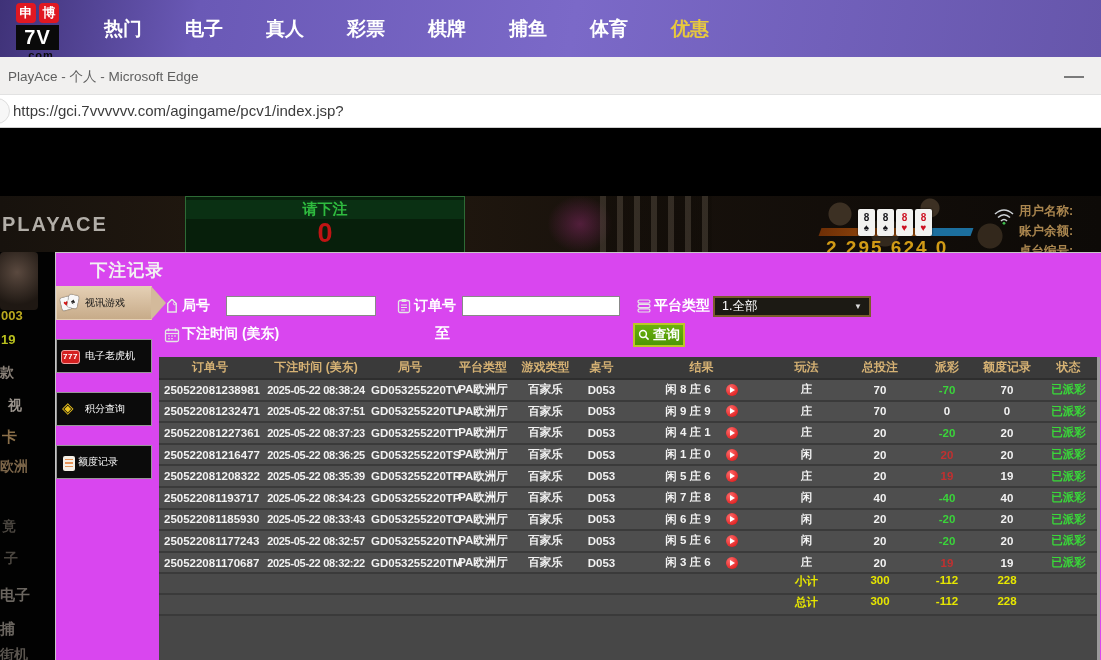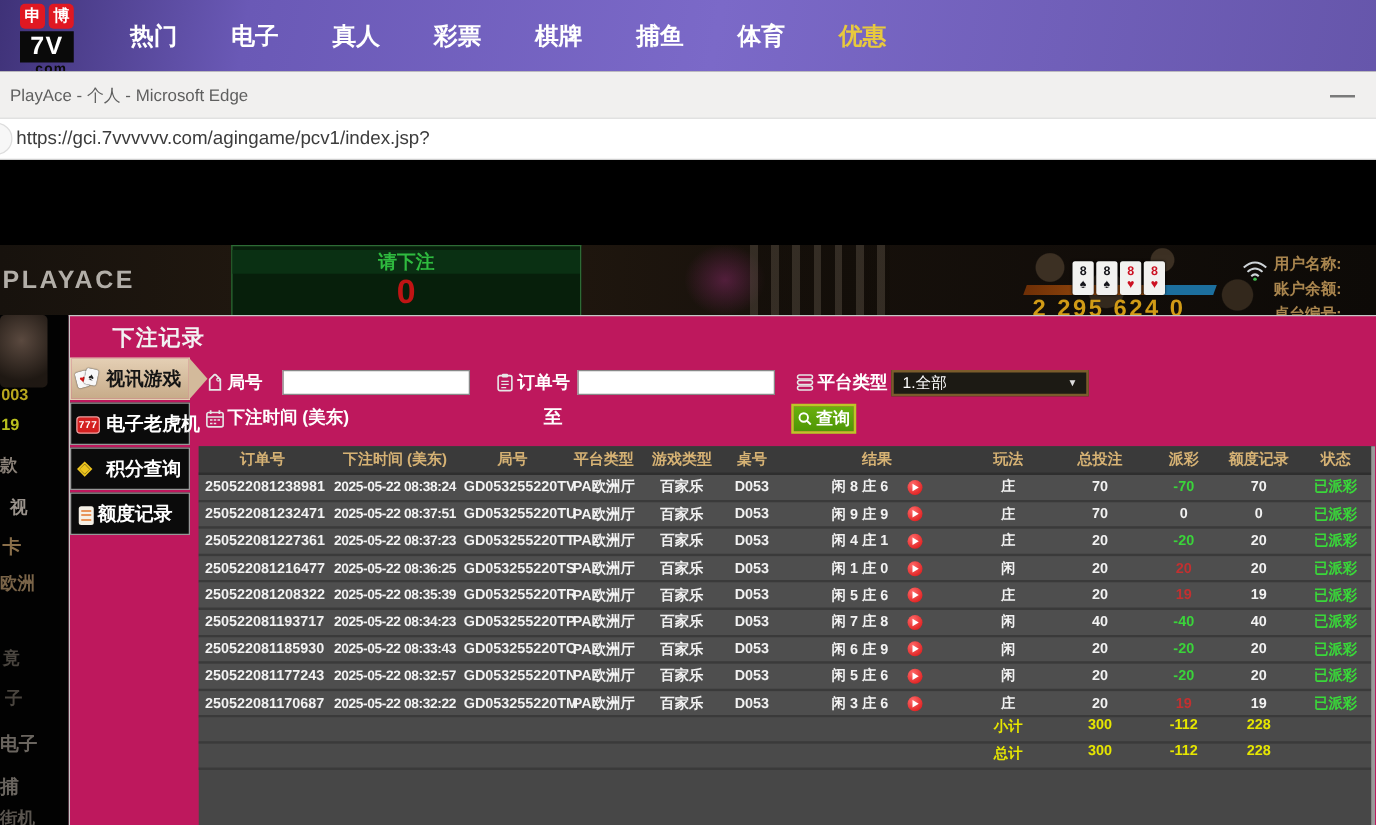--- a/index.html
+++ b/index.html
@@ -76,27 +76,27 @@
   .remnant:nth-of-type(5){ top:145px; left:8px; color:#9a938c; font-size:14px; }
   .remnant:nth-of-type(6){ top:176px; left:2px; color:#8a6f4a; font-size:15px; }
   .remnant:nth-of-type(7){ top:206px; left:0; color:#7a6448; font-size:14px; }
   .remnant:nth-of-type(8){ top:266px; left:2px; color:#4a453f; font-size:14px; }
   .remnant:nth-of-type(9){ top:298px; left:4px; color:#4a453f; font-size:14px; }
   .remnant:nth-of-type(10){ top:334px; left:0; color:#6a655f; font-size:15px; }
   .remnant:nth-of-type(11){ top:368px; left:0; color:#6a655f; font-size:15px; }
   .remnant:nth-of-type(12){ top:394px; left:0; color:#5a554f; font-size:14px; }
 
   
-  .panel { position:absolute; left:55px; top:252px; width:1046px; height:408px; background:#be185d;
+  .panel { position:absolute; left:55px; top:252px; width:1046px; height:408px; background:#d946ef;
     border-top:1px solid #c6c6c6; border-left:1px solid #c6c6c6; }
   .panel-title { position:absolute; left:34px; top:5px; color:#f2f2f2; font-size:17.5px; font-weight:700; letter-spacing:1px; }
 
   .sidebar { position:absolute; left:0; top:33px; width:96px; }
-  .side-item { position:relative; height:34px; margin-bottom:2px; background:#0b0b0b; border:1px solid #979797;
-    display:flex; align-items:center; gap:5px; padding-left:4px; color:#fff; font-size:15px; font-weight:700;
+  .side-item { position:relative; height:34px; margin-bottom:19px; background:#0b0b0b; border:1px solid #979797;
+    display:flex; align-items:center; gap:5px; padding-left:4px; color:#fff; font-size:10px; font-weight:400;
     cursor:pointer; white-space:nowrap; }
   .side-item.selected { background:linear-gradient(180deg,#e4cfb4,#c7ab89); border-color:#e4cfb4; color:#141414; }
   .side-item.selected::after { content:""; position:absolute; right:-15px; top:-1px;
     border-top:17px solid transparent; border-bottom:17px solid transparent; border-left:15px solid #d3ba9b; }
   .si { position:relative; width:19px; height:17px; flex:none; }
   .ic-cards::before { content:"♥"; position:absolute; left:0; top:2px; width:10px; height:13px; background:#f8f8f8;
     color:#d41818; font-size:8px; line-height:13px; text-align:center; border-radius:2px; transform:rotate(-14deg);
     box-shadow:0 0 1px #000; }
   .ic-cards::after { content:"♠"; position:absolute; left:7px; top:0; width:10px; height:13px; background:#f8f8f8;
     color:#222; font-size:8px; line-height:13px; text-align:center; border-radius:2px; transform:rotate(12deg);

